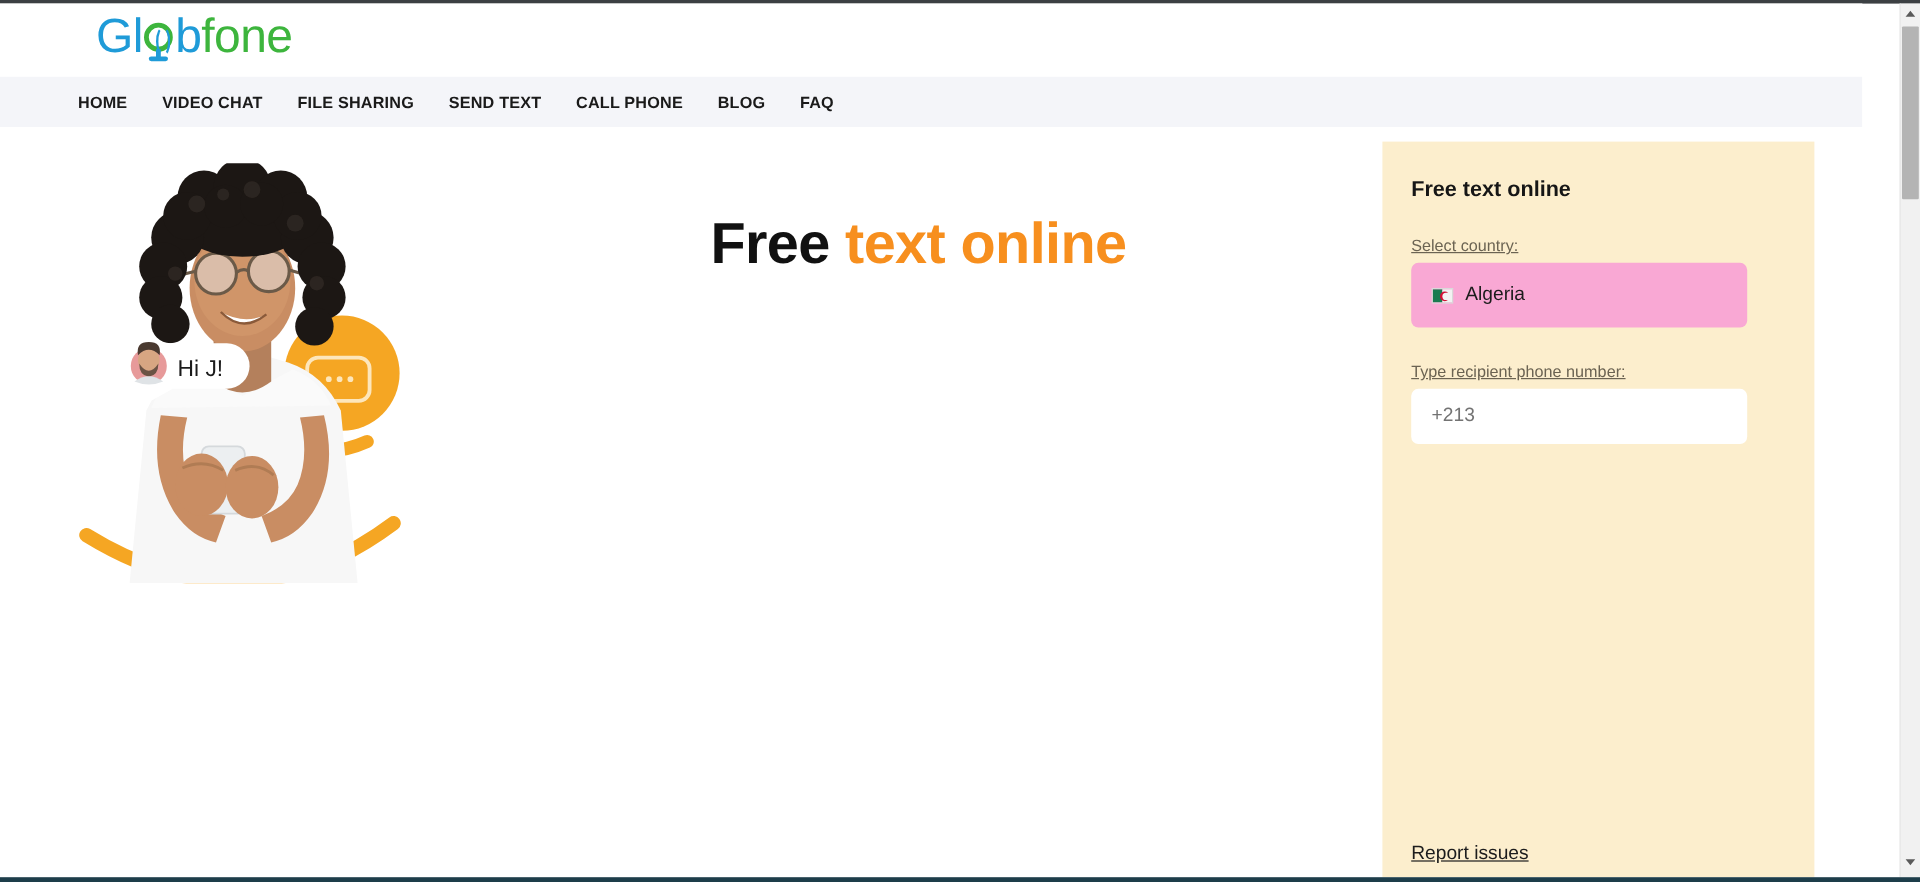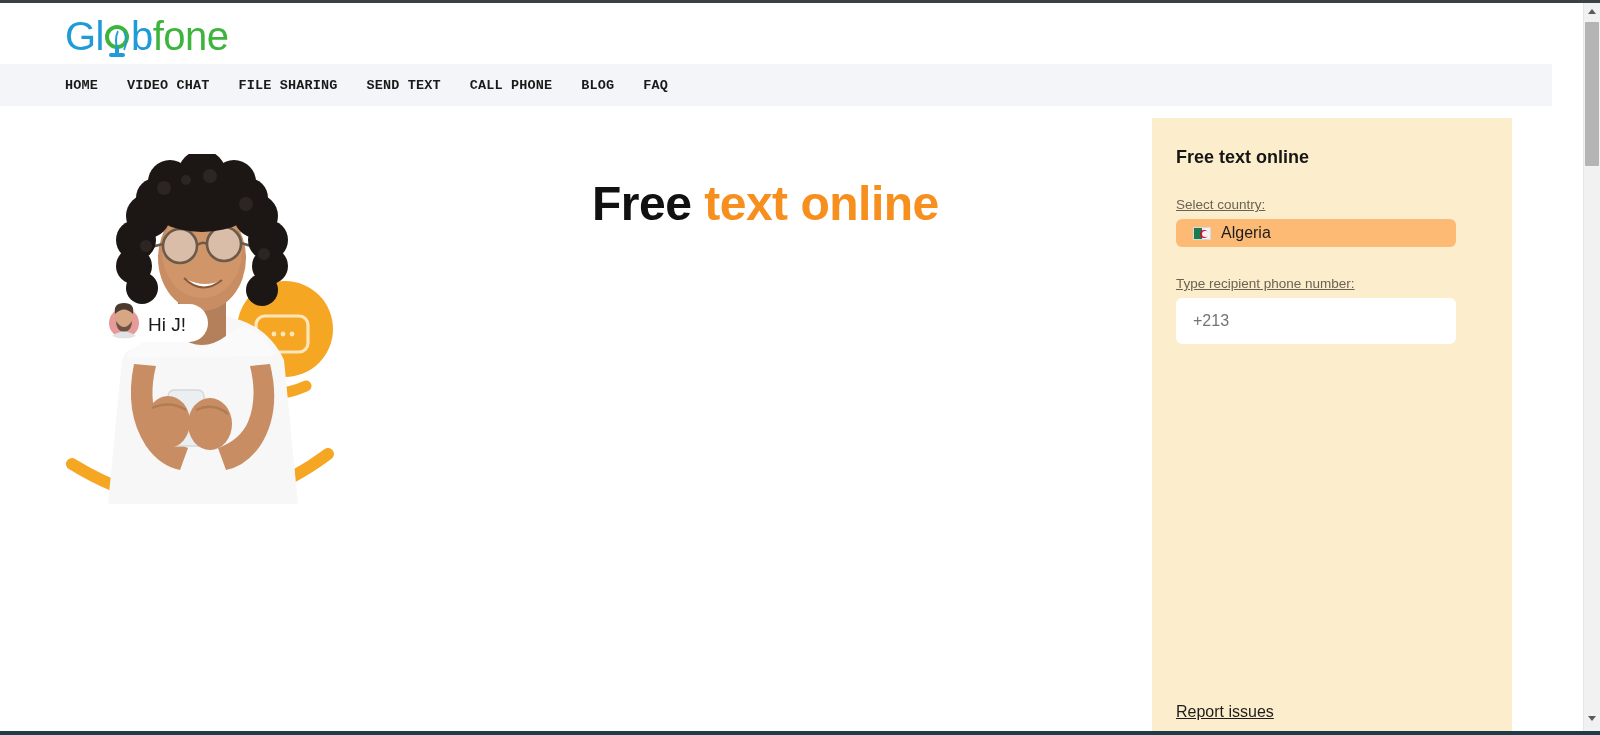--- a/index.html
+++ b/index.html
@@ -42,24 +42,24 @@
 
   
   .site-header {
     position: absolute;
     left: 0; top: 0;
     width: 1552px; height: 61px;
     background: #ffffff;
   }
   .logo {
     position: absolute;
-    left: 65px; top: 7px;
+    left: 80px; top: 7px;
     height: 46px;
     display: flex;
-    align-items: flex-end;
+    align-items: flex-start;
     font-size: 40px;
     font-weight: 500;
     letter-spacing: -0.5px;
     line-height: 1;
     user-select: none;
   }
   .logo .blue { color: #1f9bd8; }
   .logo .green { color: #3db53d; }
   .logo .globe-o {
     position: relative;
@@ -101,21 +101,20 @@
 
   
   .navbar {
     position: absolute;
     left: 0; top: 61px;
     width: 1552px; height: 42px;
     background: #f4f5f9;
     display: flex;
     align-items: center;
     padding-left: 65px;
-    font-family: Liberation Mono, monospace;
   }
   .nav-item {
     font-size: 13.5px;
     font-weight: bold;
     color: #1a1a1a;
     letter-spacing: 0.15px;
     margin-right: 29px;
     white-space: nowrap;
     cursor: pointer;
   }
@@ -125,21 +124,21 @@
     position: absolute;
     left: 0; top: 103px;
     width: 1552px;
     height: 625px;
     background: #ffffff;
   }
 
   
   .hero-art {
     position: absolute;
-    left: 60px; top: 48px;
+    left: 60px; top: 30px;
     width: 290px; height: 350px;
   }
   .hero-art svg { display: block; width: 290px; height: 350px; }
 
   
   .headline {
     position: absolute;
     left: 592px; top: 72px;
     width: 520px;
   }
@@ -178,22 +177,22 @@
   }
   .field-label {
     font-size: 13.5px;
     color: #6b6352;
     margin-top: 29px;
     margin-bottom: 7px;
     text-decoration: underline;
   }
   .field-box {
     width: 280px;
-    height: 28px;
-    background: #fdba74;
+    height: 54px;
+    background: #f9a8d4;
     border-radius: 6px;
     display: flex;
     align-items: center;
     padding-left: 17px;
     font-size: 16px;
     color: #1c1c1c;
     cursor: pointer;
   }
   .flag-algeria {
     position: relative;

